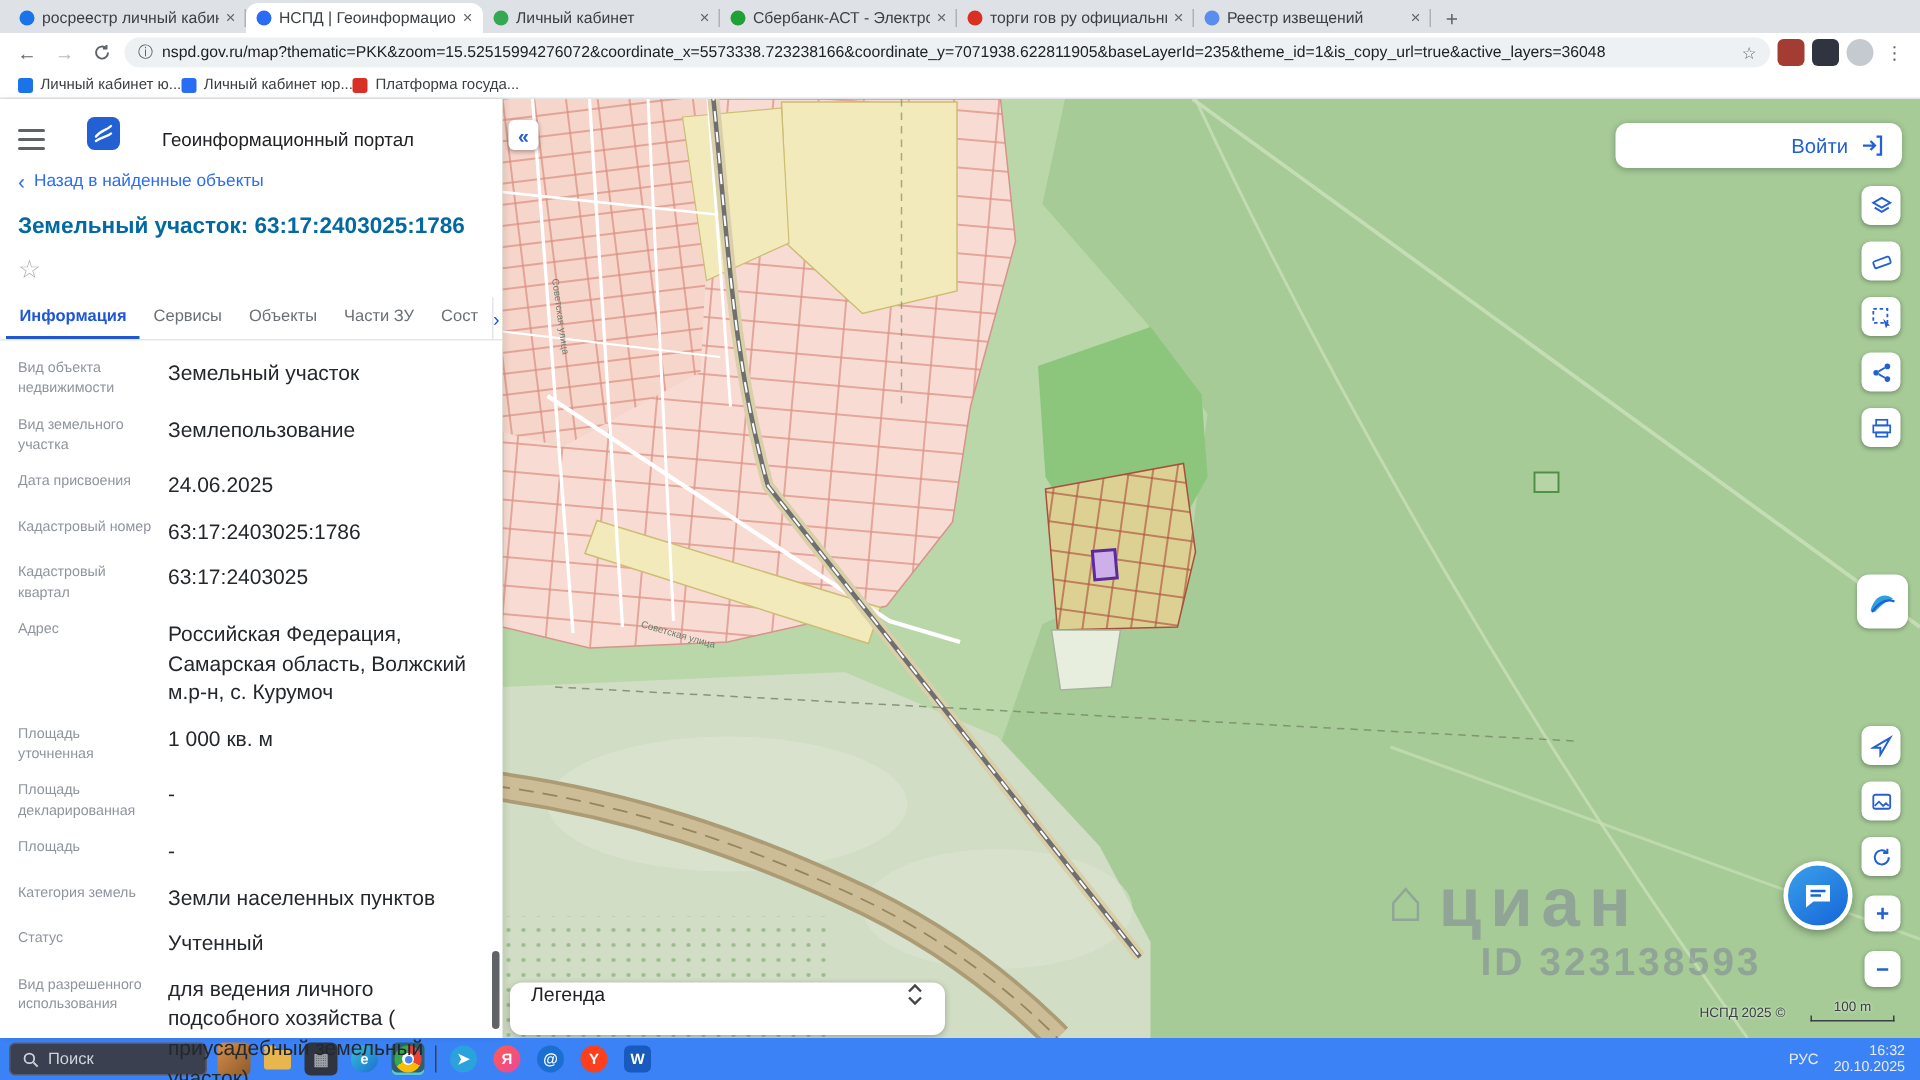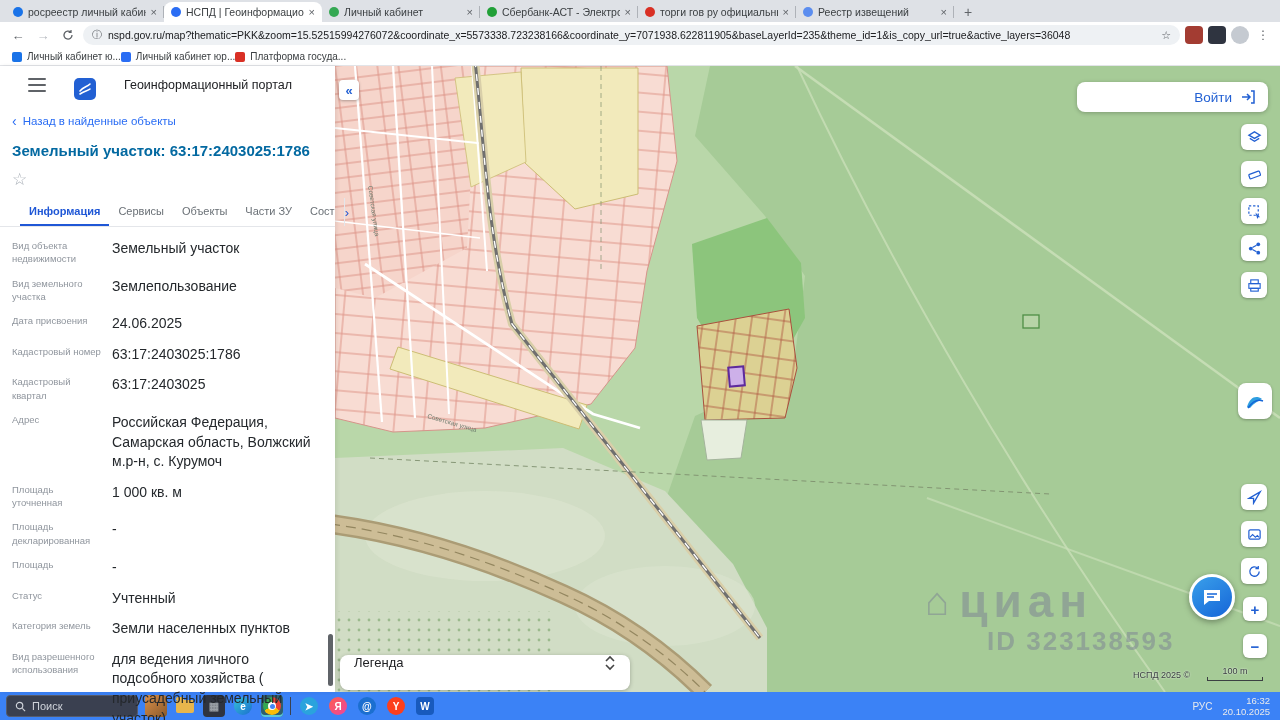--- a/index.html
+++ b/index.html
@@ -30,31 +30,31 @@
   .bm{display:flex;align-items:center;gap:5px}
   .bm .bfav{width:10px;height:10px;border-radius:2px;flex:none}
 
   
   #content{display:flex;height:626px}
   #panel{width:335px;background:#fff;position:relative;flex:none;z-index:3;box-shadow:2px 0 4px rgba(0,0,0,.08)}
   #map{flex:1;position:relative;overflow:hidden;background:#a6cb97}
   #map svg{display:block}
 
   
-  #phead{display:flex;align-items:flex-start;gap:28px;padding:12px 28px 8px}
+  #phead{display:flex;align-items:flex-end;gap:28px;padding:12px 12px 8px}
   #burger{width:18px;height:14px;display:flex;flex-direction:column;justify-content:space-between}
   #burger i{height:2px;background:#5f6368;border-radius:1px}
   #plogo{width:22px;height:22px;border-radius:5px;background:#2260d3;display:flex;align-items:center;justify-content:center;flex:none}
   #ptitle{font-size:12.5px;color:#202124}
   #backrow{padding:6px 12px;display:flex;align-items:center;gap:6px;color:#2a6df4;font-size:11.5px}
   #backrow .chev{font-size:14px;line-height:1}
   #objtitle{font-size:15px;font-weight:bold;color:#0369a1;padding:8px 12px 4px}
   #starrow{padding:6px 12px 8px}
   #star{font-size:17px;color:#aab0b8}
-  #ptabs{display:flex;align-items:stretch;border-bottom:1px solid #e4e6ea;padding:0 20px;position:relative}
+  #ptabs{display:flex;align-items:stretch;border-bottom:1px solid #e4e6ea;padding:0 4px;position:relative}
   .ptab{padding:7px 9px;font-size:11px;color:#6a7076;white-space:nowrap}
   .ptab.active{color:#1f57d6;border-bottom:2px solid #1f57d6;font-weight:bold}
   #tabmore{margin-left:auto;width:20px;display:flex;align-items:center;justify-content:center;color:#1f57d6;font-size:13px;border-left:1px solid #e4e6ea}
   #fields{padding:12px 10px 0 12px}
   .frow{display:flex;align-items:flex-start;margin-bottom:11px}
   .flabel{width:100px;flex:none;font-size:9.5px;line-height:1.4;color:#8f959d;padding-right:6px}
   .fvalue{flex:1;font-size:14px;line-height:1.4;color:#24282c}
   #pscroll{position:absolute;right:2px;bottom:6px;width:5px;height:52px;background:#5f6368;border-radius:3px}
 
   
@@ -223,26 +223,26 @@
       </div>
       <div class="frow">
         <div class="flabel">Площадь декларированная</div>
         <div class="fvalue">-</div>
       </div>
       <div class="frow">
         <div class="flabel">Площадь</div>
         <div class="fvalue">-</div>
       </div>
       <div class="frow">
+        <div class="flabel">Категория земель</div>
+        <div class="fvalue">Земли населенных пунктов</div>
+      </div>
+      <div class="frow">
         <div class="flabel">Статус</div>
         <div class="fvalue">Учтенный</div>
-      </div>
-      <div class="frow">
-        <div class="flabel">Категория земель</div>
-        <div class="fvalue">Земли населенных пунктов</div>
       </div>
       <div class="frow">
         <div class="flabel">Вид разрешенного использования</div>
         <div class="fvalue">для ведения личного подсобного хозяйства ( приусадебный земельный участок)</div>
       </div>
       <div class="frow">
         <div class="flabel">Форма собственности</div>
         <div class="fvalue">-</div>
       </div>
     </div>

